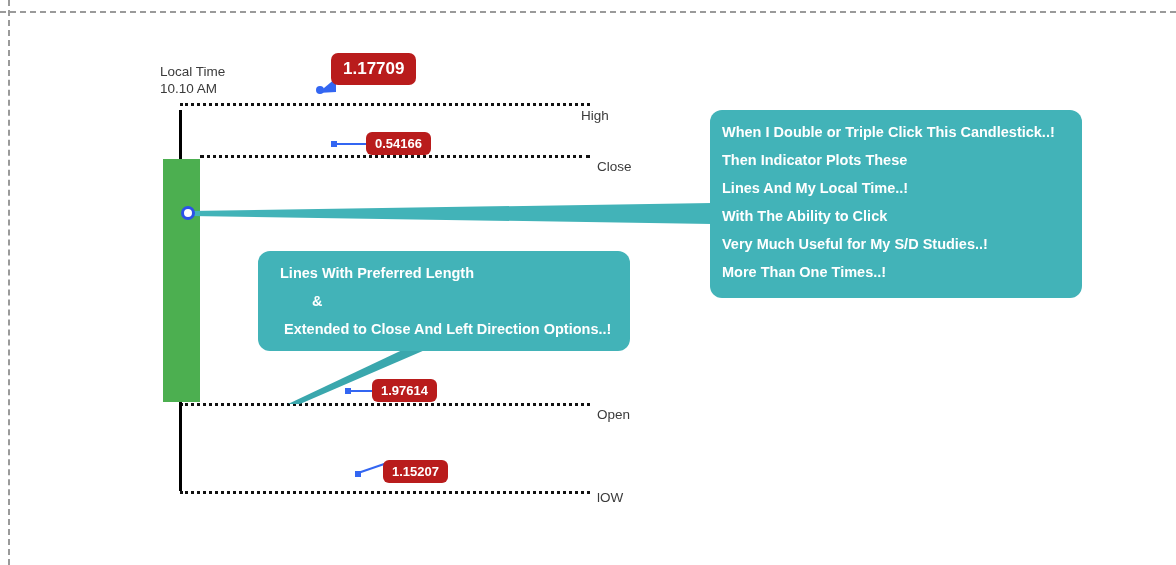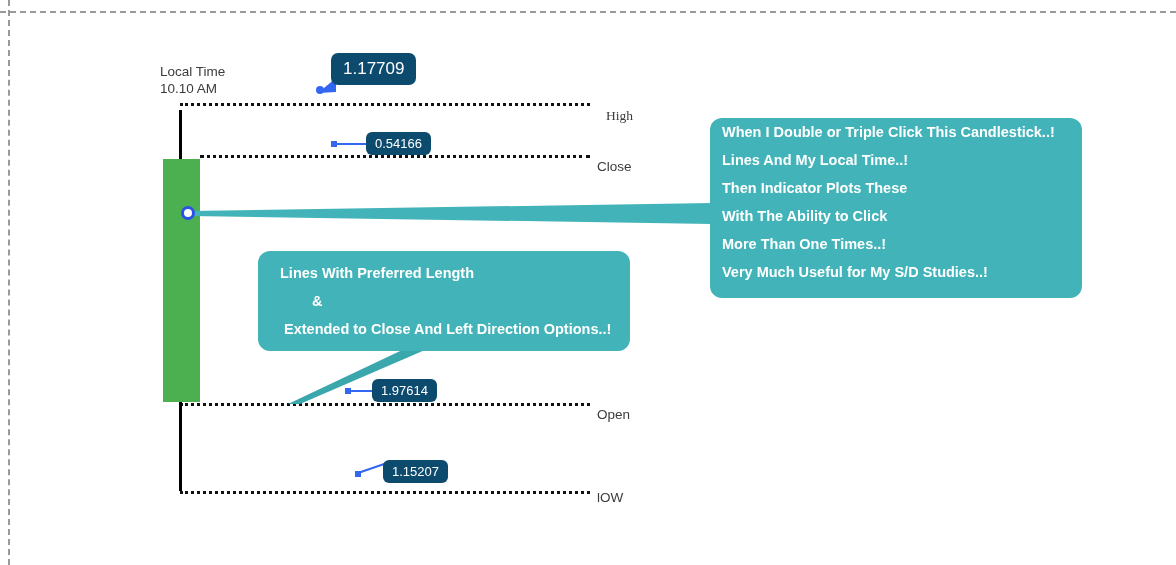--- a/index.html
+++ b/index.html
@@ -88,24 +88,24 @@
     border-radius: 50%;
     background: #ffffff;
     border: 3px solid #2b52e8;
     box-sizing: border-box;
     z-index: 7;
   }
 
   
   .price-badge {
     position: absolute;
-    background: #0c4a6e;
+    background: #b91c1c;
     color: #ffffff;
     font-size: 13px;
-    font-weight: normal;
+    font-weight: bold;
     border-radius: 6px;
     padding: 4px 9px;
     white-space: nowrap;
     z-index: 6;
   }
   .badge-big {
     font-size: 17px;
     padding: 6px 12px;
     border-radius: 7px;
   }
@@ -133,22 +133,21 @@
   }
   .callout .line {
     font-size: 14.5px;
     font-weight: bold;
     white-space: pre;
   }
   #callout-right {
     left: 710px;
     top: 110px;
     width: 360px;
-    padding: 0 0 12px 12px;
-    margin-top: 8px;
+    padding: 8px 0 12px 12px;
   }
   #callout-right .line {
     line-height: 28px;
   }
   #callout-left {
     left: 258px;
     top: 251px;
     width: 360px;
     padding: 8px 0 8px 12px;
     text-align: center;
@@ -192,21 +191,21 @@
 
   <div class="level-line" style="left:180px; top:103px; width:410px;"></div>
   <div class="level-line" style="left:200px; top:155px; width:390px;"></div>
   <div class="level-line" style="left:180px; top:403px; width:410px;"></div>
   <div class="level-line" style="left:180px; top:491px; width:410px;"></div>
 
   <div class="candle-wick"></div>
   <div class="candle-body"></div>
   <div class="close-marker"></div>
 
-  <div class="level-label" style="left:606px; top:108px;font-family:Liberation Serif, serif;">High</div>
+  <div class="level-label" style="left:581px; top:108px;">High</div>
   <div class="level-label" style="left:597px; top:159px;">Close</div>
   <div class="level-label" style="left:597px; top:407px;">Open</div>
   <div class="level-label" style="left:597px; top:490px;">lOW</div>
 
   <div class="price-badge badge-big" style="left:331px; top:53px;">1.17709</div>
   <svg class="connector-svg" style="z-index:5;">
     <polygon points="336,78 336,92 318,93" fill="#3366f2"></polygon>
     <circle cx="320" cy="90" r="4" fill="#3366f2"></circle>
   </svg>
 
@@ -219,25 +218,25 @@
   <div class="price-badge" style="left:372px; top:379px;">1.97614</div>
 
   <div class="badge-dot" style="left:355px; top:471px;"></div>
   <svg class="connector-svg" style="z-index:5;">
     <line x1="358" y1="473" x2="390" y2="462" stroke="#3366f2" stroke-width="2"></line>
   </svg>
   <div class="price-badge" style="left:383px; top:460px;">1.15207</div>
 
   <div class="callout" id="callout-right">
     <div class="line">When I Double or Triple Click This Candlestick..!</div>
+    <div class="line">Then Indicator Plots These</div>
     <div class="line">Lines And My Local Time..!</div>
-    <div class="line">Then Indicator Plots These</div>
     <div class="line">With The Ability to Click</div>
+    <div class="line">Very Much Useful for My S/D Studies..!</div>
     <div class="line">More Than One Times..!</div>
-    <div class="line">Very Much Useful for My S/D Studies..!</div>
   </div>
 
   <div class="callout" id="callout-left">
     <div class="line l1">Lines With Preferred Length</div>
     <div class="line l2">&amp;</div>
     <div class="line l3">Extended to Close And Left Direction Options..!</div>
   </div>
 
 </div>
 

